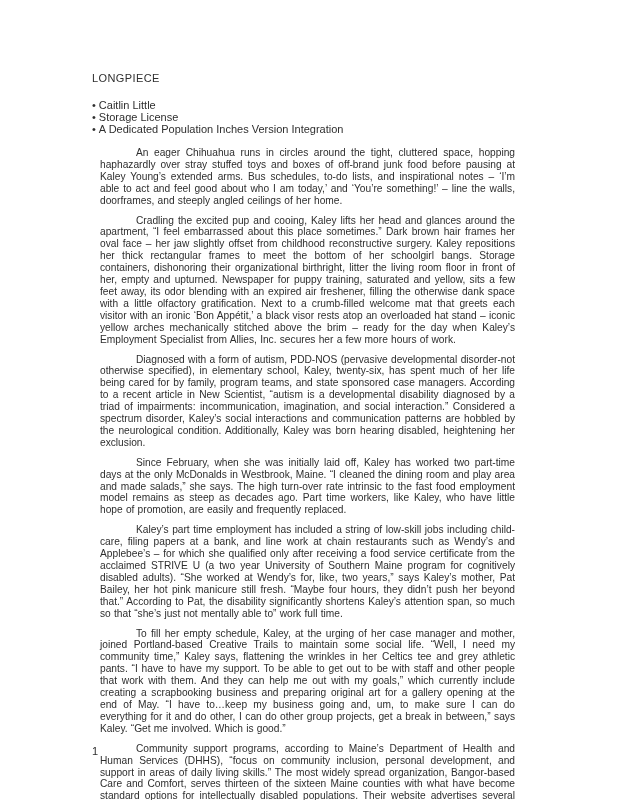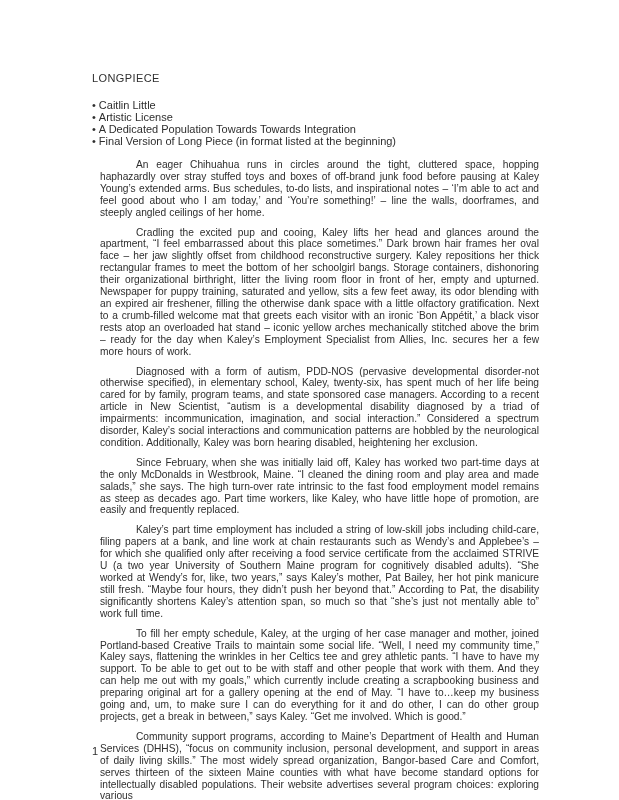--- a/index.html
+++ b/index.html
@@ -6,21 +6,21 @@
     margin: 0;
     padding: 0;
     background: #ffffff;
   }
   .page {
     position: relative;
     width: 619px;
     height: 800px;
     box-sizing: border-box;
     background: #ffffff;
-    padding: 72px 72px 0 92px;
+    padding: 72px 96px 0 92px;
     font-family: "Liberation Sans", "DejaVu Sans", sans-serif;
     color: #2e2e2e;
     overflow: hidden;
   }
   .doc-title {
     font-size: 11px;
     line-height: 12px;
     letter-spacing: 0.4px;
     margin: 0 0 15px 0;
     white-space: pre;
@@ -57,27 +57,24 @@
 
 <div class="page">
 
   <div class="doc-title">LONGPIECE</div>
 
   <div class="byline">
     <div class="byline-item">
       <span class="bullet">•</span><span>Caitlin Little</span>
     </div>
     <div class="byline-item">
-      <span class="bullet">•</span><span>Artistic License</span>
+      <span class="bullet">•</span><span>Storage License</span>
     </div>
     <div class="byline-item">
-      <span class="bullet">•</span><span>A Dedicated Population Towards Towards Integration</span>
-    </div>
-    <div class="byline-item">
-      <span class="bullet">•</span><span>Final Version of Long Piece (in format listed at the beginning)</span>
+      <span class="bullet">•</span><span>A Dedicated Population Inches Version Integration</span>
     </div>
   </div>
 
   <div class="doc-body">
     <p class="para">An eager Chihuahua runs in circles around the tight, cluttered space, hopping haphazardly over stray stuffed toys and boxes of off-brand junk food before pausing at Kaley Young’s extended arms. Bus schedules, to-do lists, and inspirational notes – ‘I’m able to act and feel good about who I am today,’ and ‘You’re something!’ – line the walls, doorframes, and steeply angled ceilings of her home.</p>
     <p class="para">Cradling the excited pup and cooing, Kaley lifts her head and glances around the apartment, “I feel embarrassed about this place sometimes.” Dark brown hair frames her oval face – her jaw slightly offset from childhood reconstructive surgery. Kaley repositions her thick rectangular frames to meet the bottom of her schoolgirl bangs. Storage containers, dishonoring their organizational birthright, litter the living room floor in front of her, empty and upturned. Newspaper for puppy training, saturated and yellow, sits a few feet away, its odor blending with an expired air freshener, filling the otherwise dank space with a little olfactory gratification. Next to a crumb-filled welcome mat that greets each visitor with an ironic ‘Bon Appétit,’ a black visor rests atop an overloaded hat stand – iconic yellow arches mechanically stitched above the brim – ready for the day when Kaley’s Employment Specialist from Allies, Inc. secures her a few more hours of work.</p>
     <p class="para">Diagnosed with a form of autism, PDD-NOS (pervasive developmental disorder-not otherwise specified), in elementary school, Kaley, twenty-six, has spent much of her life being cared for by family, program teams, and state sponsored case managers. According to a recent article in New Scientist, “autism is a developmental disability diagnosed by a triad of impairments: incommunication, imagination, and social interaction.” Considered a spectrum disorder, Kaley’s social interactions and communication patterns are hobbled by the neurological condition. Additionally, Kaley was born hearing disabled, heightening her exclusion.</p>
     <p class="para">Since February, when she was initially laid off, Kaley has worked two part-time days at the only McDonalds in Westbrook, Maine. “I cleaned the dining room and play area and made salads,” she says. The high turn-over rate intrinsic to the fast food employment model remains as steep as decades ago. Part time workers, like Kaley, who have little hope of promotion, are easily and frequently replaced.</p>
     <p class="para">Kaley’s part time employment has included a string of low-skill jobs including child-care, filing papers at a bank, and line work at chain restaurants such as Wendy’s and Applebee’s – for which she qualified only after receiving a food service certificate from the acclaimed STRIVE U (a two year University of Southern Maine program for cognitively disabled adults). “She worked at Wendy’s for, like, two years,” says Kaley’s mother, Pat Bailey, her hot pink manicure still fresh. “Maybe four hours, they didn’t push her beyond that.” According to Pat, the disability significantly shortens Kaley’s attention span, so much so that “she’s just not mentally able to” work full time.</p>
     <p class="para">To fill her empty schedule, Kaley, at the urging of her case manager and mother, joined Portland-based Creative Trails to maintain some social life. “Well, I need my community time,” Kaley says, flattening the wrinkles in her Celtics tee and grey athletic pants. “I have to have my support. To be able to get out to be with staff and other people that work with them. And they can help me out with my goals,” which currently include creating a scrapbooking business and preparing original art for a gallery opening at the end of May. “I have to…keep my business going and, um, to make sure I can do everything for it and do other, I can do other group projects, get a break in between,” says Kaley. “Get me involved. Which is good.”</p>

